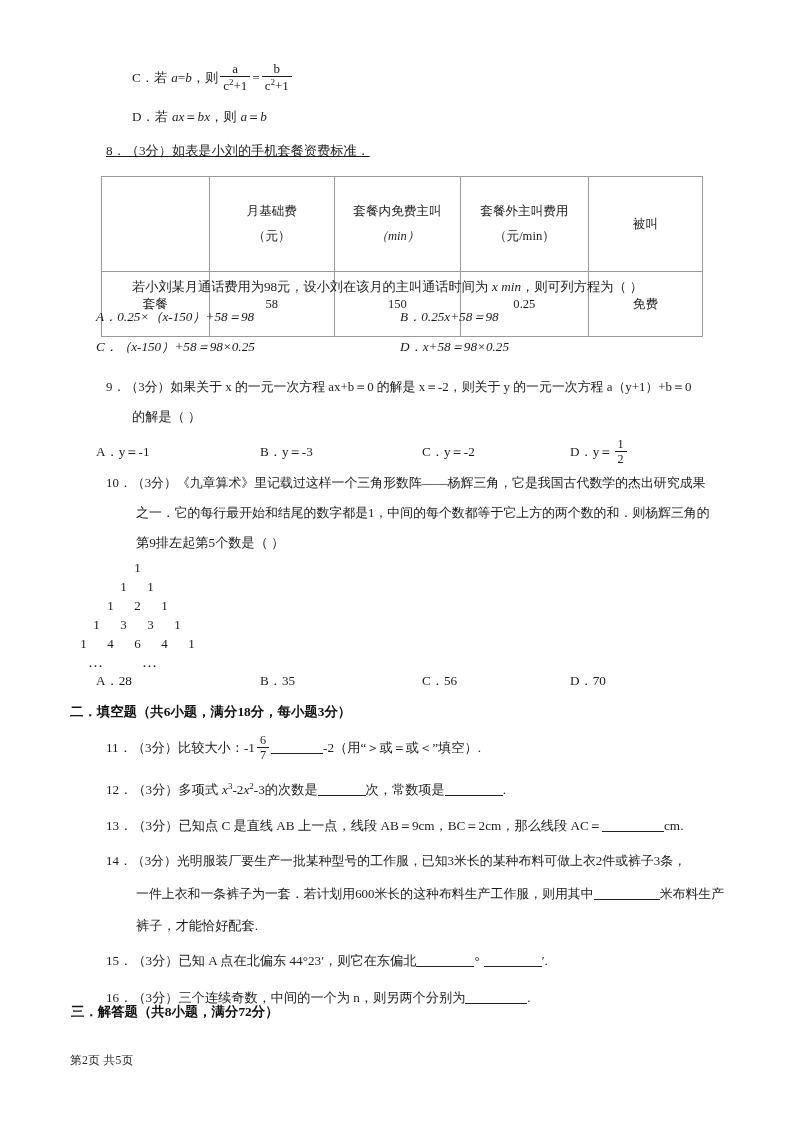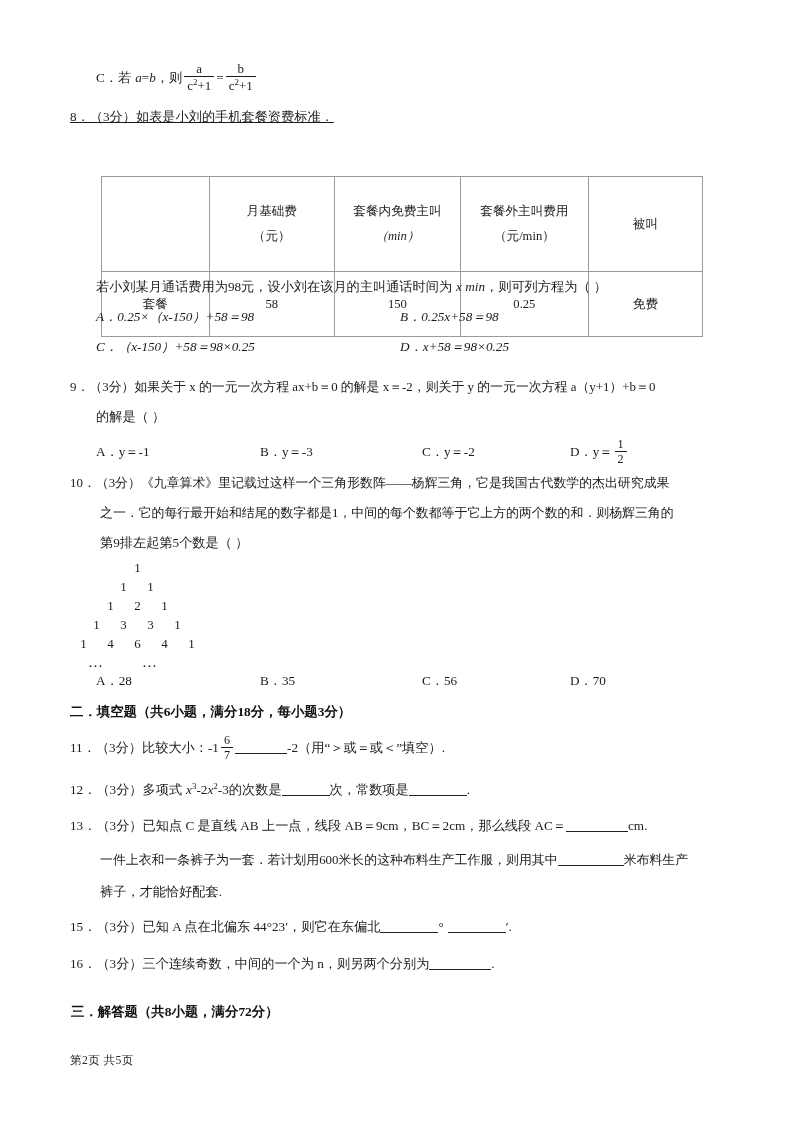--- a/index.html
+++ b/index.html
@@ -28,20 +28,21 @@
     top: 56px;
     width: 650px;
   }
 
   
   .line {
     font-size: 13.2px;
     line-height: 30px;
     color: #1c1c1c;
     white-space: nowrap;
+    margin-left: 36px;
   }
   .indent-1 { padding-left: 26px; }
   .indent-2 { padding-left: 30px; }
   .sec-head {
     font-size: 13.4px;
     font-weight: bold;
     line-height: 32px;
     color: #111;
   }
   .it { font-style: italic; }
@@ -178,20 +179,23 @@
 <body>
 
 <div class="page">
 
   <div class="content">
 
     <div class="line indent-1" style="line-height:44px;">
       <span>C．若</span><span class="sp"></span><span class="it">a</span><span>=</span><span class="it">b</span><span>，则</span><span class="frac frac-big"><span class="num">a</span><span class="den"><span>c</span><span class="sup">2</span><span>+1</span></span></span><span>=</span><span class="frac frac-big"><span class="num">b</span><span class="den"><span>c</span><span class="sup">2</span><span>+1</span></span></span>
     </div>
 
+    <div class="line indent-1" style="line-height:34px;">
+      <span>D．若</span><span class="sp"></span><span class="it">ax</span><span>＝</span><span class="it">bx</span><span>，则</span><span class="sp"></span><span class="it">a</span><span>＝</span><span class="it">b</span>
+    </div>
 
     <div class="line" style="line-height:34px;text-decoration:underline;">8．（3分）如表是小刘的手机套餐资费标准．</div>
   </div>
 
   <div class="fee-table-wrap">
     <table class="fee">
       <tbody>
           <tr class="head">
         <td class="c0"></td>
         <td class="c1">
@@ -281,20 +285,21 @@
     </div>
 
     <div class="line" style="line-height:36px;">
       <span>12．（3分）多项式</span><span class="sp"></span><span class="it">x</span><span class="sup">3</span><span>‑2</span><span class="it">x</span><span class="sup">2</span><span>‑3</span><span>的次数是</span><span class="blank w2"></span><span>次，常数项是</span><span class="blank w3"></span><span>.</span>
     </div>
 
     <div class="line" style="line-height:36px;">
       <span>13．（3分）已知点 C 是直线 AB 上一点，线段 AB＝9cm，BC＝2cm，那么线段 AC＝</span><span class="blank w4"></span><span>cm.</span>
     </div>
 
+    <div class="line" style="line-height:34px;font-size:12.9px;">14．（3分）光明服装厂要生产一批某种型号的工作服，已知3米长的某种布料可做上衣2件或裤子3条，</div>
     <div class="line indent-2" style="line-height:32px;font-size:12.9px;">
       <span>一件上衣和一条裤子为一套．若计划用600米长的这种布料生产工作服，则用其中</span><span class="blank w5"></span><span>米布料生产</span>
     </div>
     <div class="line indent-2" style="line-height:32px;">裤子，才能恰好配套.</div>
 
     <div class="line" style="line-height:38px;">
       <span>15．（3分）已知 A 点在北偏东 44°23′，则它在东偏北</span><span class="blank w3"></span><span>°</span><span class="sp"></span><span class="blank w3"></span><span>′.</span>
     </div>
 
     <div class="line" style="line-height:36px;">

